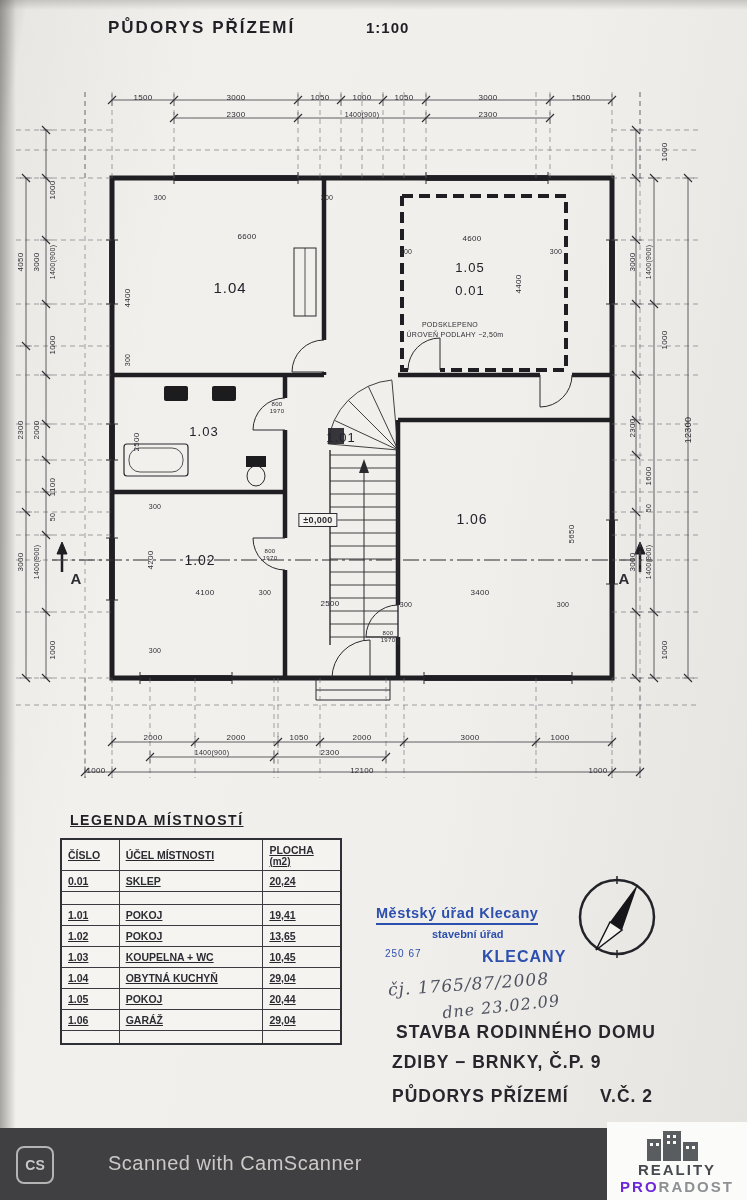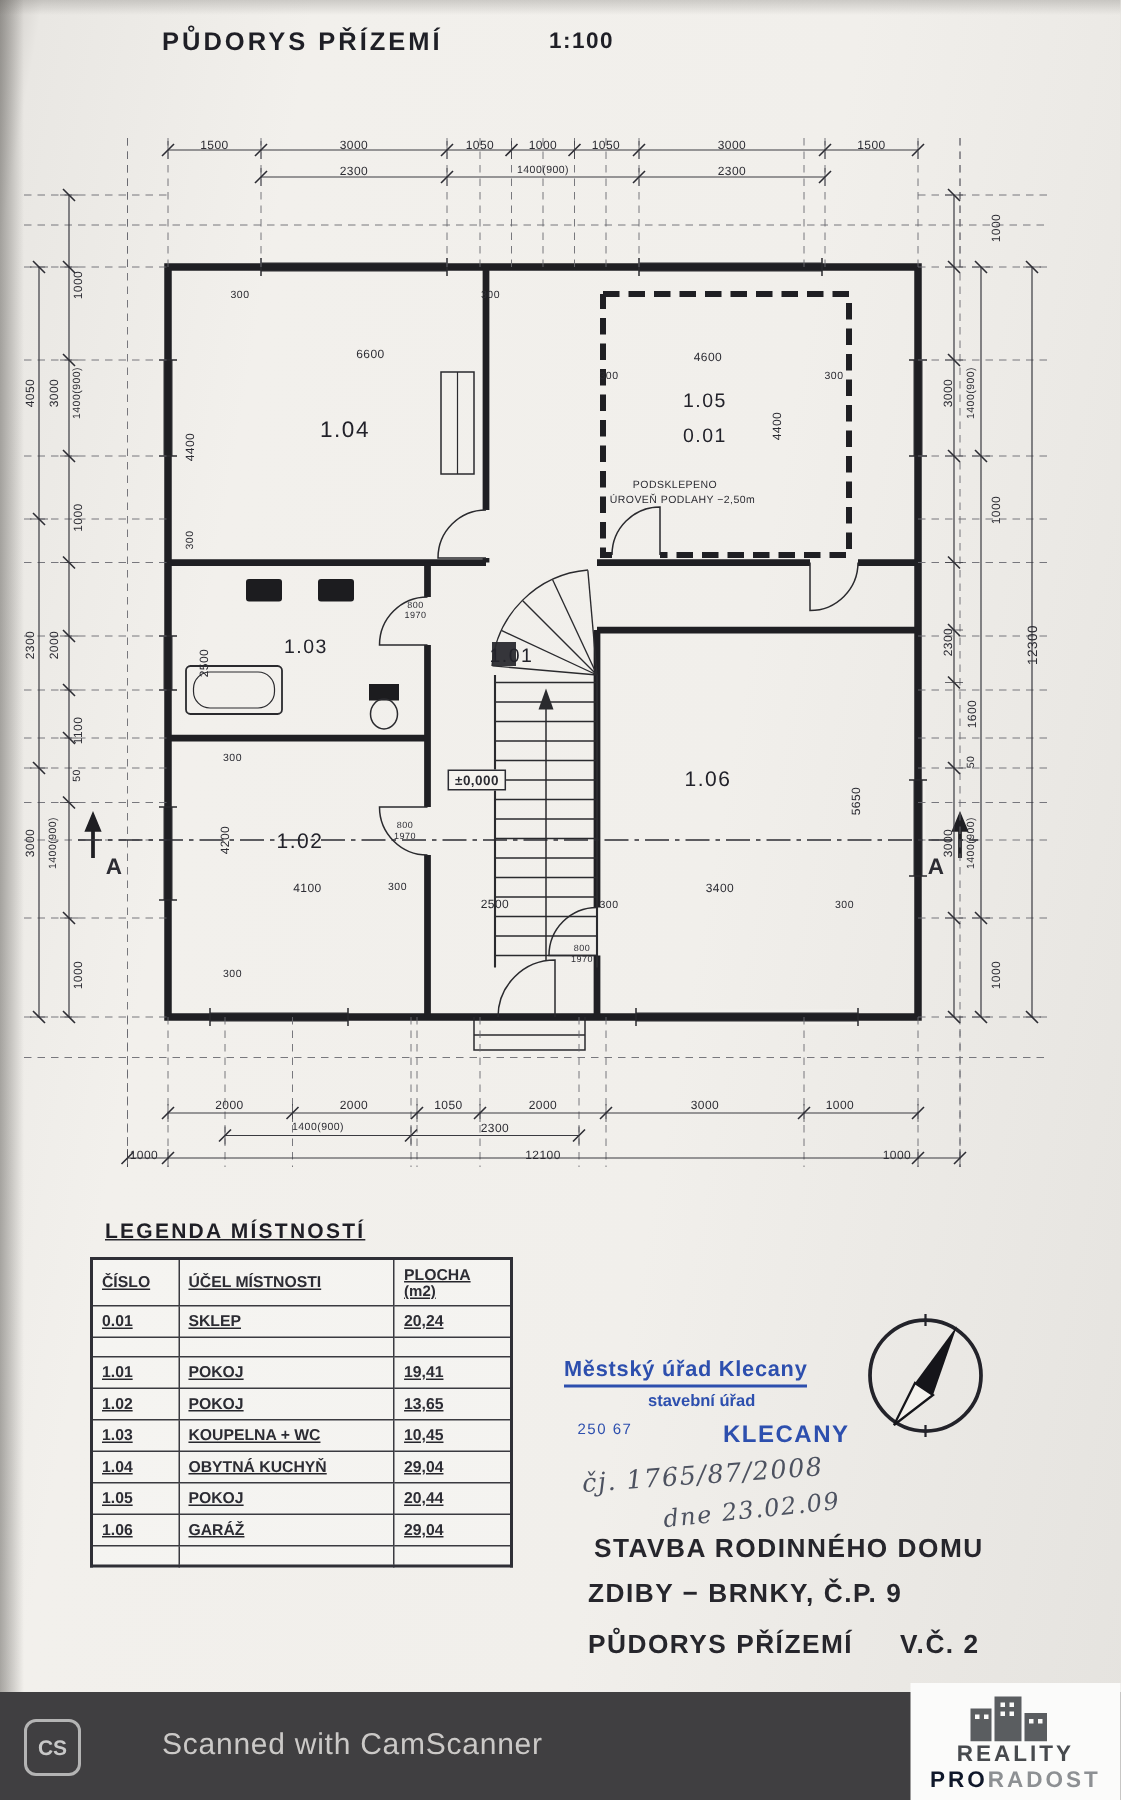--- a/index.html
+++ b/index.html
@@ -60,21 +60,21 @@
   
   .footer-bar{position:absolute;left:0;top:1128px;width:747px;height:72px;background:#403f41;}
   .cs-badge{position:absolute;left:16px;top:1146px;width:34px;height:34px;border:2.5px solid #b4b4b4;
     border-radius:8px;color:#c8c8c8;font-size:14px;font-weight:bold;display:flex;
     align-items:center;justify-content:center;}
   .scan-text{position:absolute;left:62px;top:1152px;font-size:20px;color:#cbc9c7;letter-spacing:.5px;margin-left:46px;}
   .logo-box{position:absolute;right:0;top:1122px;width:140px;height:78px;background:#fbfbfa;
     display:flex;flex-direction:column;align-items:center;justify-content:center;gap:1px;}
   .logo-reality{font-size:15px;font-weight:bold;color:#474a4e;letter-spacing:2px;line-height:1.1;}
   .logo-line2{font-size:15px;font-weight:bold;letter-spacing:2px;line-height:1.1;}
-  .logo-pro{color:#0f172a;}
+  .logo-pro{color:#6d28d9;}
   .logo-radost{color:#8d9093;}
 </style>
 </head>
 <body>
 
 <div class="page">
 
   <div class="sheet-title">PŮDORYS PŘÍZEMÍ</div>
   <div class="sheet-scale">1:100</div>
 

